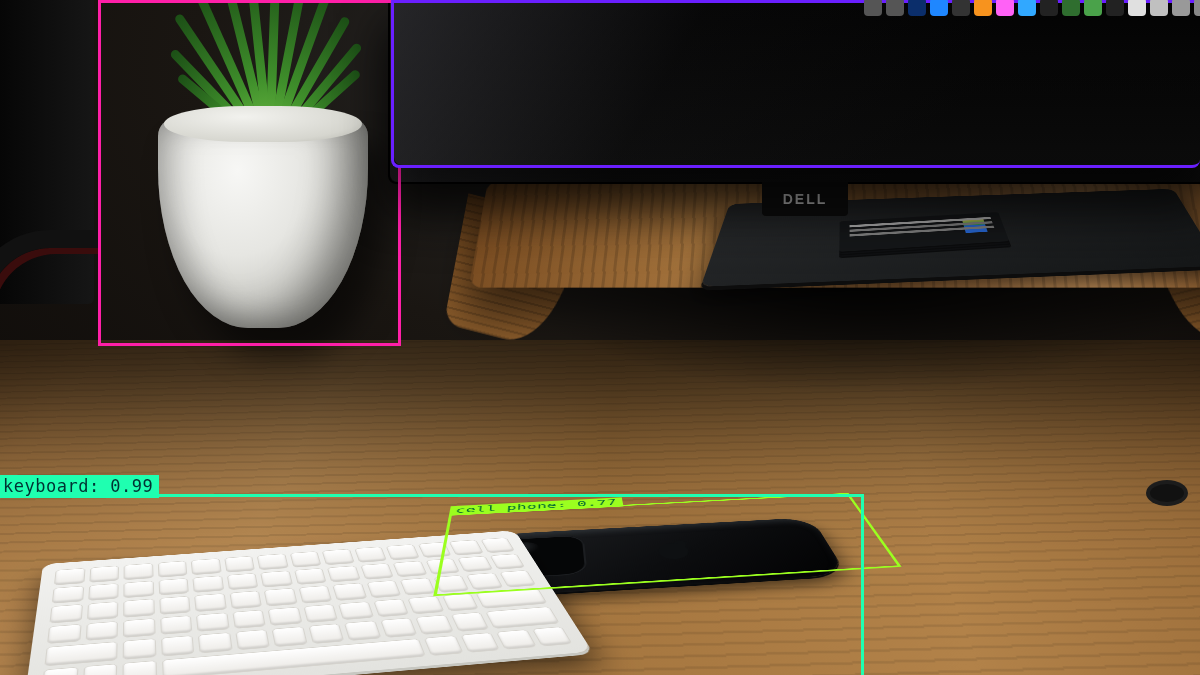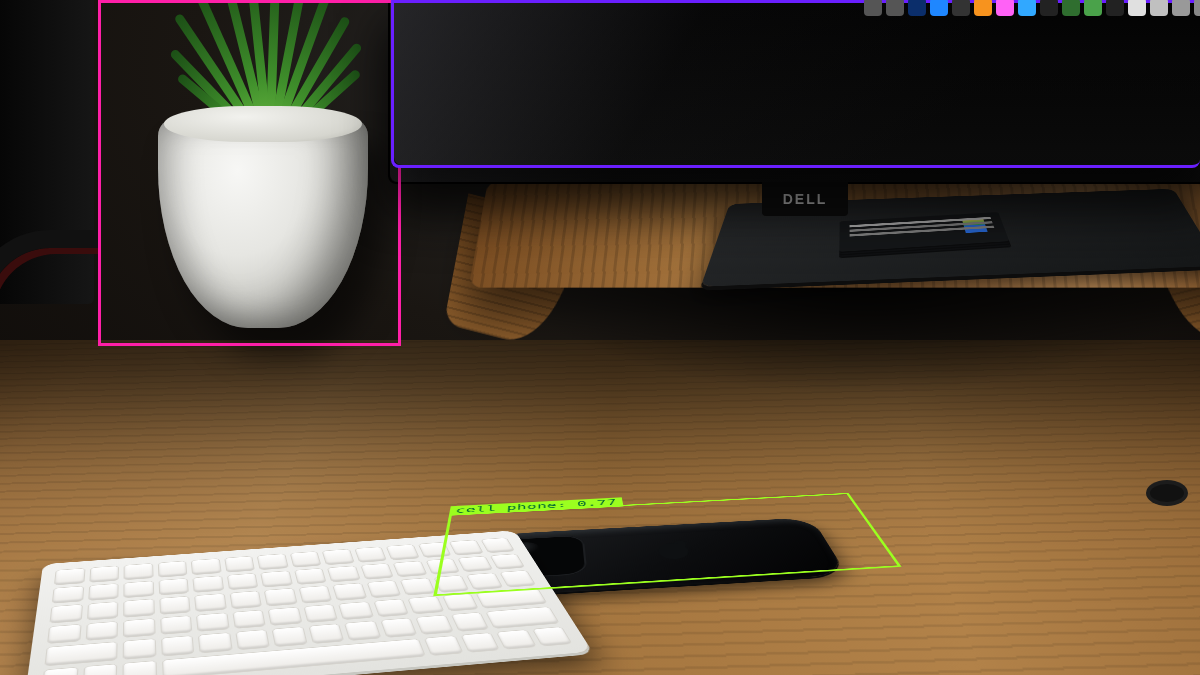--- a/index.html
+++ b/index.html
@@ -462,14 +462,17 @@
     </div>
   </div>
 
   <div class="grommet"></div>
 
   <div class="bbox plant"></div>
   <div class="bbox monitor"></div>
   <div class="bbox phone">
     <div class="lbl">cell phone: 0.77</div>
   </div>
+  <div class="bbox keyb">
+    <div class="lbl">keyboard: 0.99</div>
+  </div>
 
 </div>
 
 </body></html>

